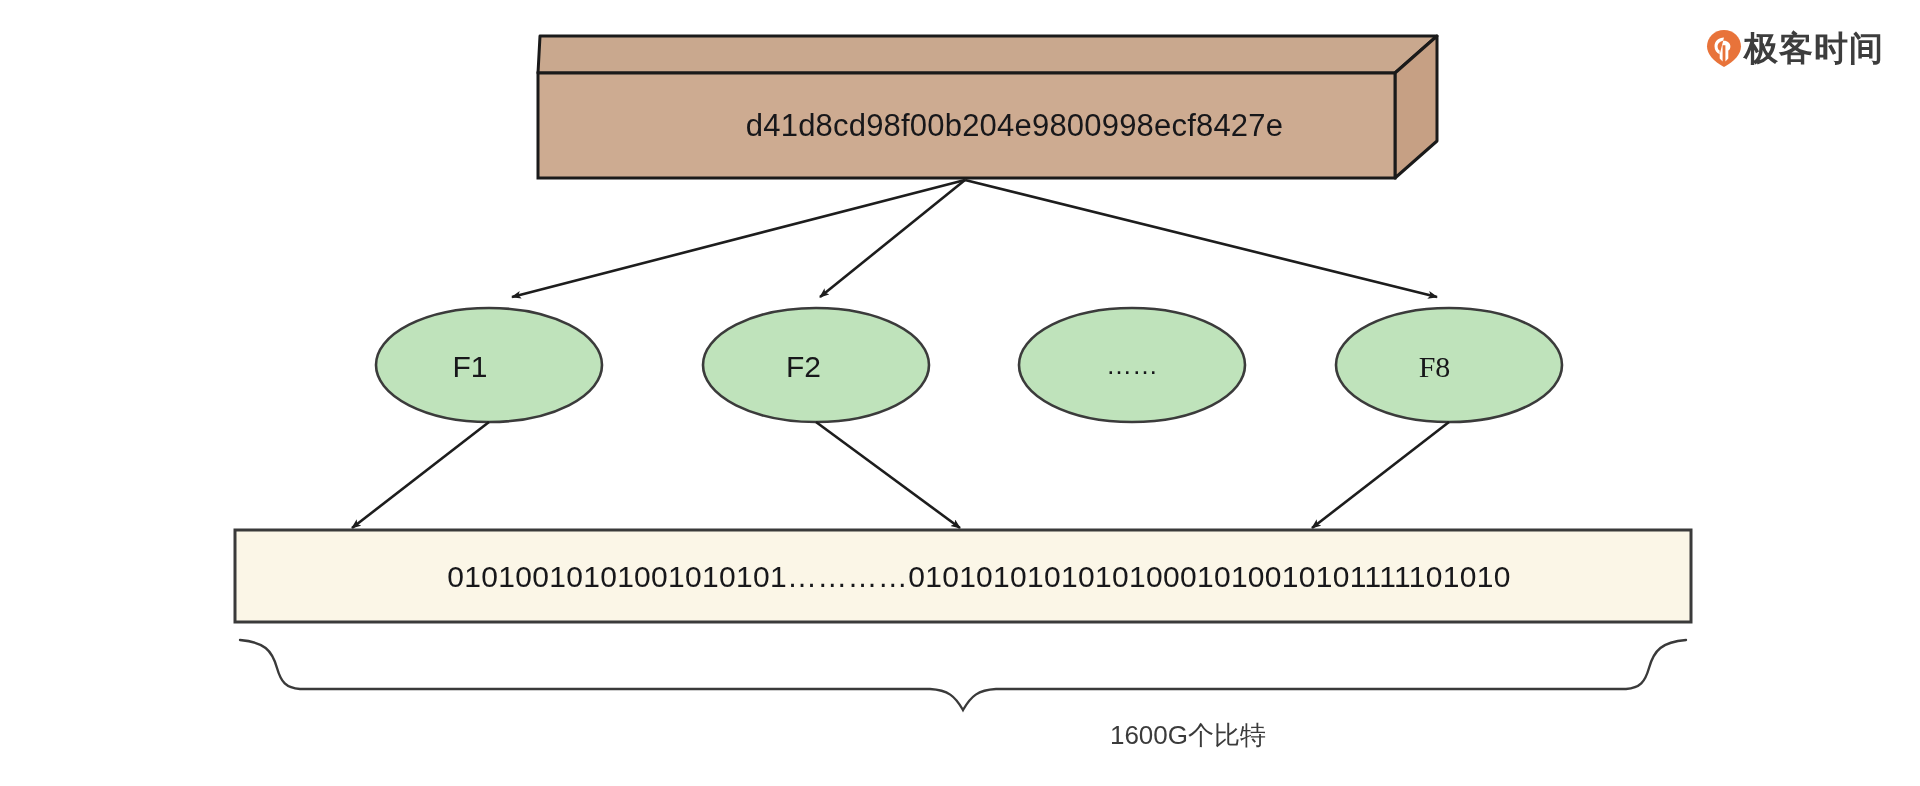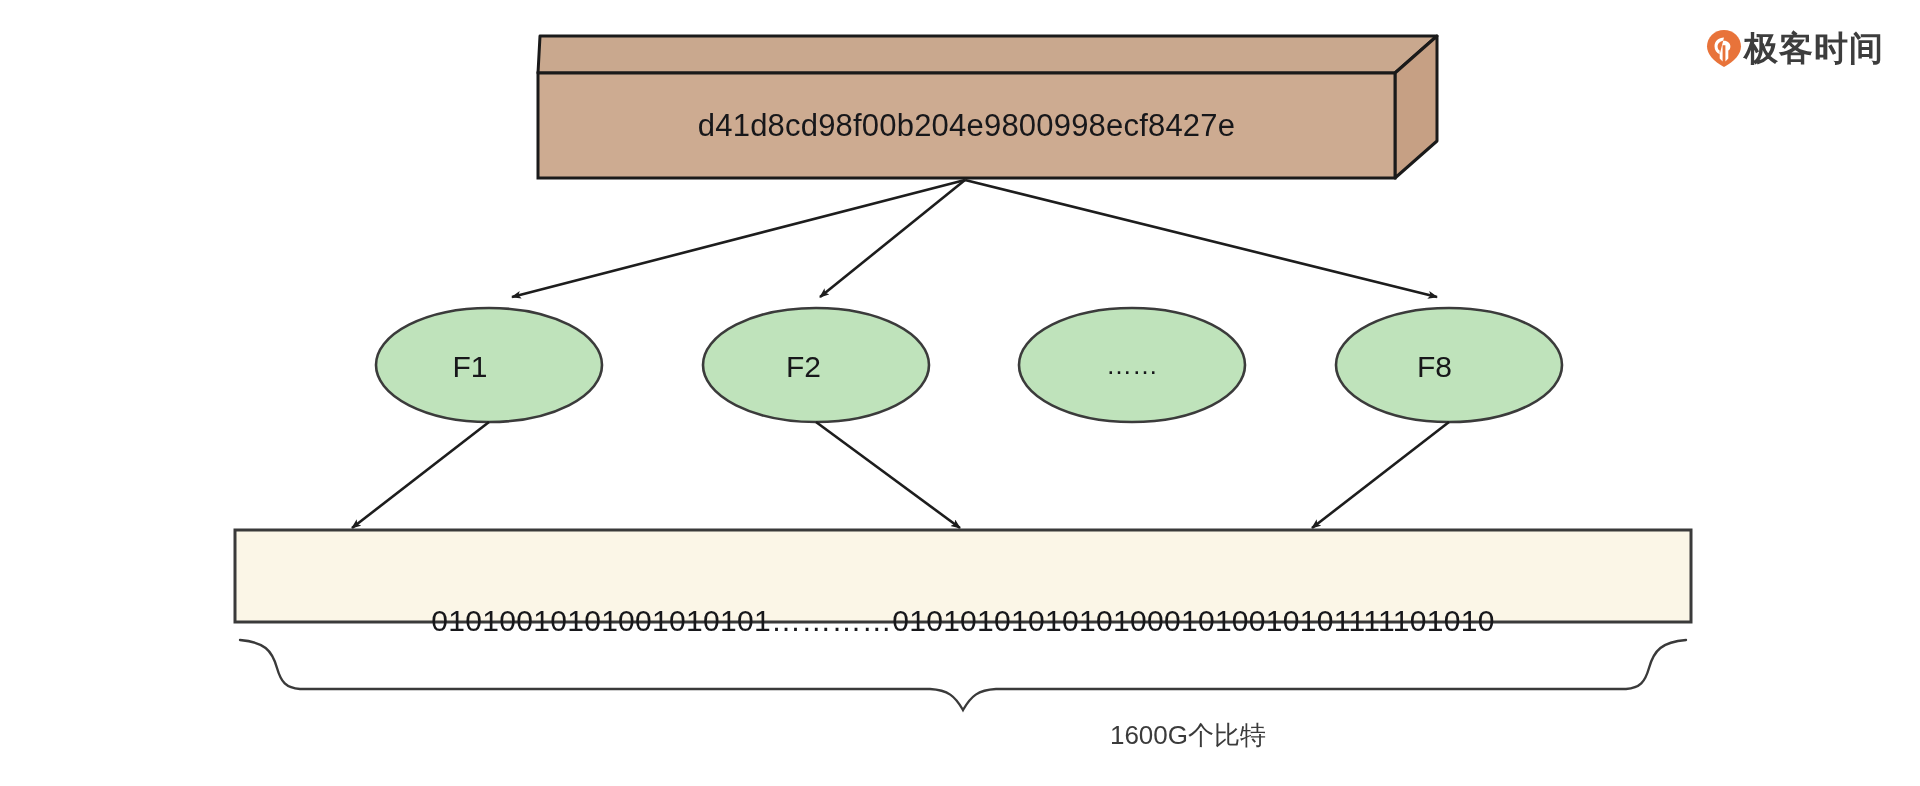--- a/index.html
+++ b/index.html
@@ -139,31 +139,31 @@
              C 264,642 272,650 277,668
              C 281,682 286,688 300,689
              L 930,689
              C 948,690 955,696 963,710
              C 971,696 978,690 996,689
              L 1626,689
              C 1640,688 1645,682 1649,668
              C 1654,650 1662,642 1686,640" fill="none" stroke="#3a3a3a" stroke-width="2.4" stroke-linecap="round"></path>
   </svg>
 
-  <div class="txt hash-text" style="left:538px; top:110px; width:857px;">d41d8cd98f00b204e9800998ecf8427e</div>
+  <div class="txt hash-text" style="left:538px; top:110px; width:857px;padding-left:48px;">d41d8cd98f00b204e9800998ecf8427e</div>
 
   <div class="txt ellipse-label" style="left:376px; top:352px; width:188px;">F1</div>
 
   <div class="txt ellipse-label" style="left:703px; top:352px; width:201px;">F2</div>
 
   <div class="txt ellipse-label" style="left:1019px; top:352px; width:226px; font-size:26px;">……</div>
 
-  <div class="txt ellipse-label" style="left:1336px; top:352px; width:197px;">F8</div>
+  <div class="txt ellipse-label" style="left:1336px; top:352px; width:197px;font-family:Liberation Serif, serif;">F8</div>
 
-  <div class="txt bits-text" style="left:235px; top:562px; width:1456px;margin-top:44px;">01010010101001010101…………010101010101010001010010101111101010</div>
+  <div class="txt bits-text" style="left:251px; top:562px; width:1456px;">01010010101001010101…………010101010101010001010010101111101010</div>
 
   <div class="txt caption-text" style="left:660px; top:722px; width:606px;">1600G个比特</div>
 
   <div class="logo">
     <span class="logo-mark">
       <svg viewBox="0 0 40 40" width="40" height="40">
         <path d="M20 2 C10.6 2 3 9.4 3 18.5 C3 26 9.5 33.5 20 39 C30.5 33.5 37 26 37 18.5 C37 9.4 29.4 2 20 2 Z" fill="#e8733a"></path>
         <path d="M20 9.5 C14.5 9.5 10.5 13.3 10.5 18.3 C10.5 22 12.6 25 15.7 26.3 L15.7 22.6 C14.4 21.7 13.6 20.2 13.6 18.4 C13.6 15.2 16.4 12.7 20 12.7 C23.6 12.7 26.4 15.2 26.4 18.4 C26.4 20.2 25.6 21.7 24.3 22.6 L24.3 30.5 L21.4 33.6 L21.4 17.2 L18.6 17.2 L18.6 33.6 L15.7 30.5 L15.7 26.3" fill="#ffffff"></path>
       </svg>
     </span>

